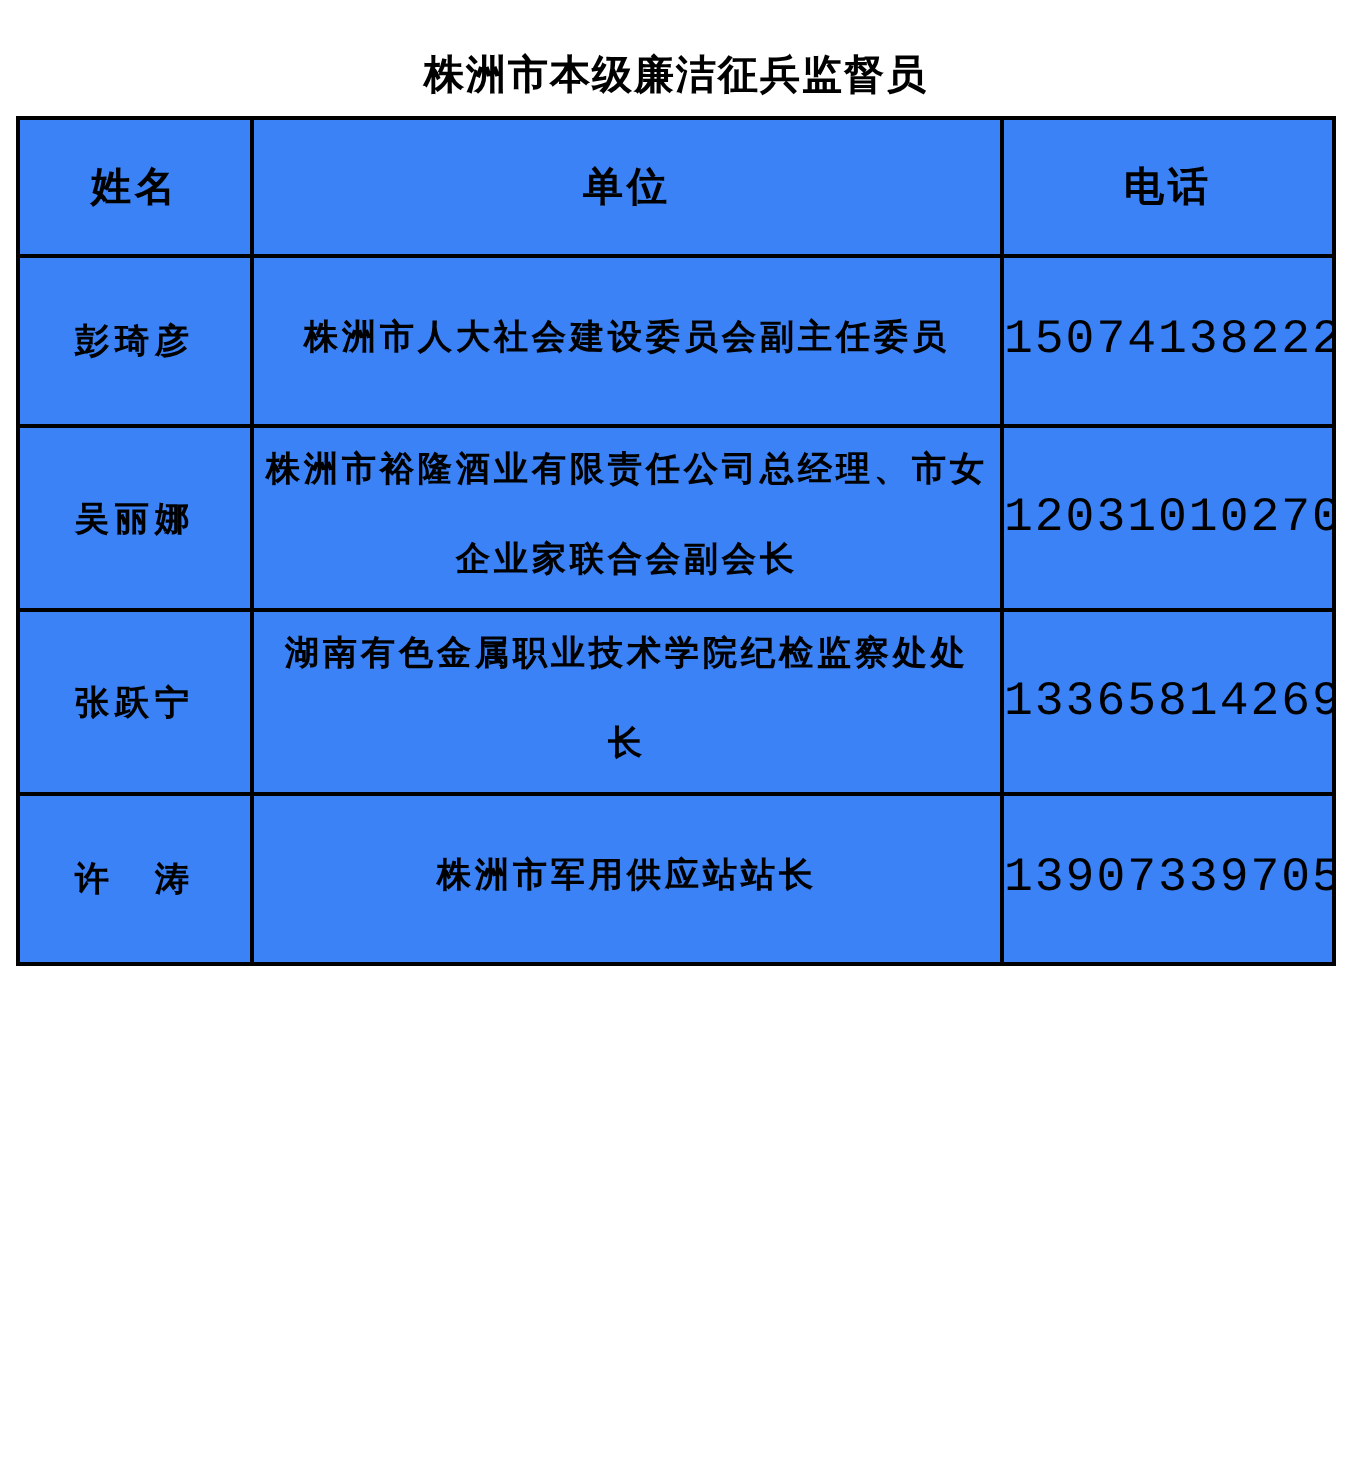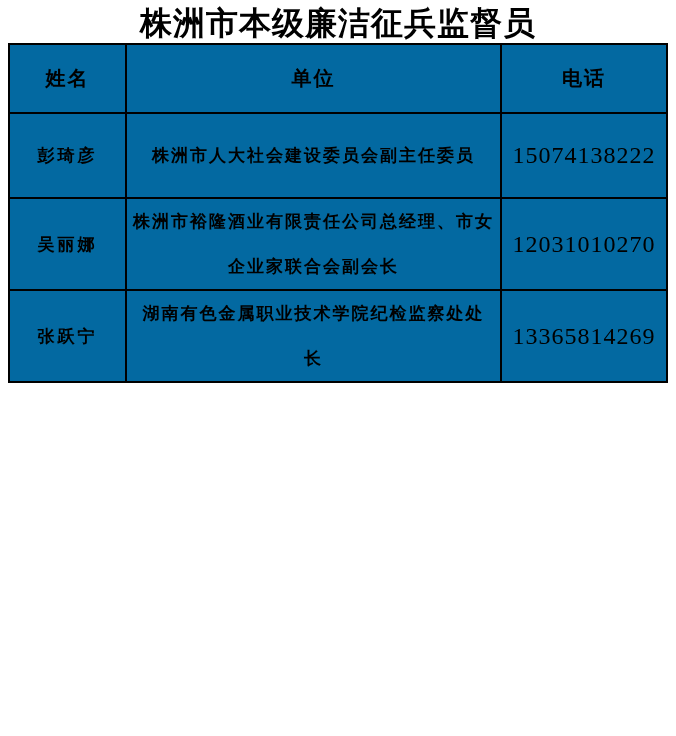--- a/index.html
+++ b/index.html
@@ -11,41 +11,42 @@
     width: 676px;
     height: 736px;
     font-family: "Liberation Serif", serif;
     color: #000000;
     overflow: hidden;
   }
   .doc-title {
     text-align: center;
     font-family: "Liberation Sans", sans-serif;
     font-weight: bold;
-    font-size: 32px;
+    font-size: 20px;
     line-height: 28px;
-    margin: 9px 0 6px 0;
+    margin: 24px 0 6px 0;
     letter-spacing: 1px;
   }
   table.supervisor-table {
     border-collapse: collapse;
     table-layout: fixed;
     margin-left: 8px;
     width: 658px;
-    background: #0369a1;
+    background: #3b82f6;
   }
   col.col-name  { width: 117px; }
   col.col-unit  { width: 375px; }
   col.col-phone { width: 166px; }
   th, td {
     border: 2px solid #000000;
     text-align: center;
     vertical-align: middle;
     padding: 0;
     overflow: hidden;
+    font-family: Liberation Mono, monospace;
   }
   th {
     font-family: "Liberation Sans", sans-serif;
     font-weight: bold;
     font-size: 20px;
     letter-spacing: 2px;
     height: 67px;
   }
   td { height: 83px; }
   td.cell-name {
@@ -95,14 +96,19 @@
         <td class="cell-unit">株洲市裕隆酒业有限责任公司总经理、市女
 企业家联合会副会长</td>
         <td class="cell-phone">12031010270</td>
       </tr>
       <tr>
         <td class="cell-name">张跃宁</td>
         <td class="cell-unit">湖南有色金属职业技术学院纪检监察处处
 长</td>
         <td class="cell-phone">13365814269</td>
       </tr>
+      <tr>
+        <td class="cell-name">许　涛</td>
+        <td class="cell-unit">株洲市军用供应站站长</td>
+        <td class="cell-phone">13907339705</td>
+      </tr>
     </tbody>
 </table>
 
 </body></html>

